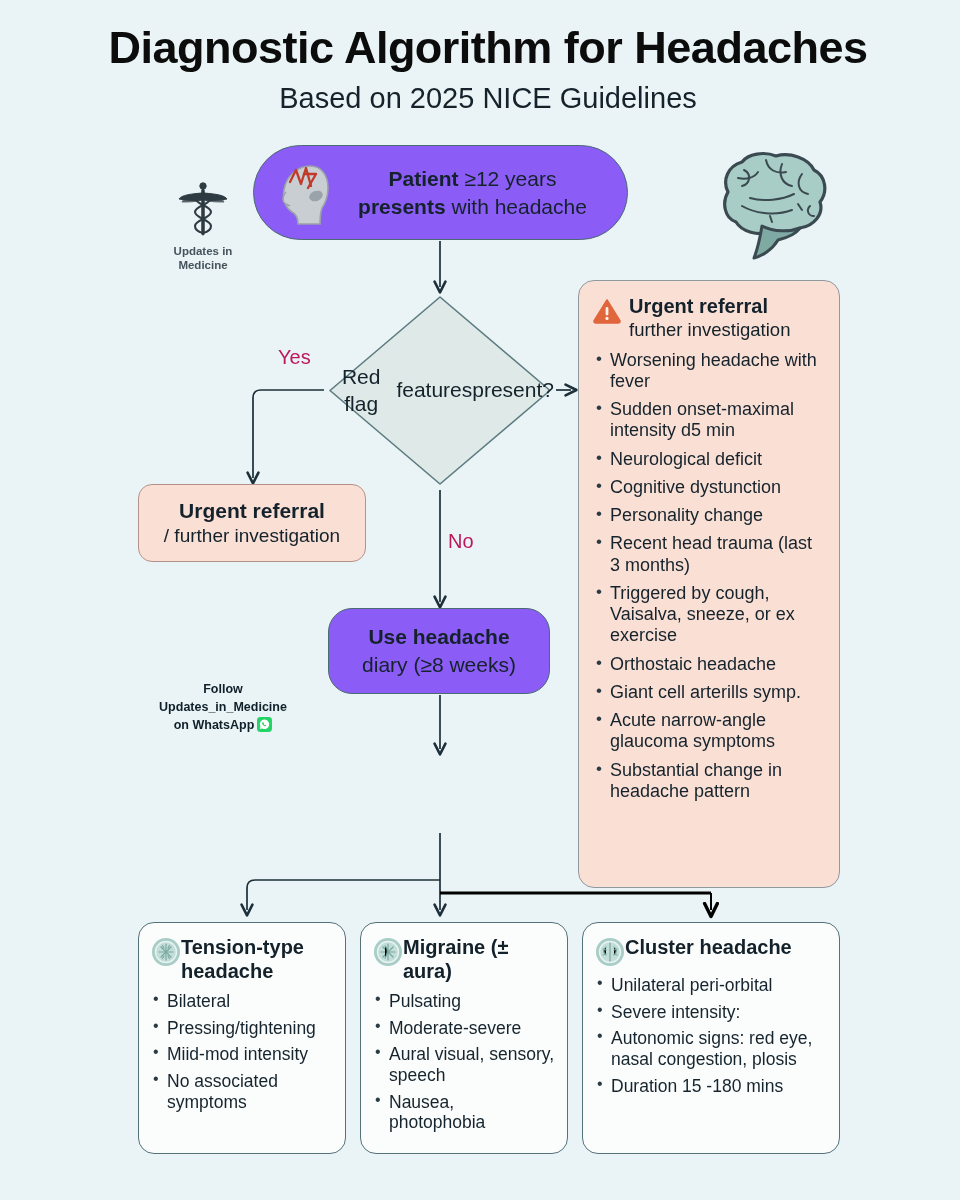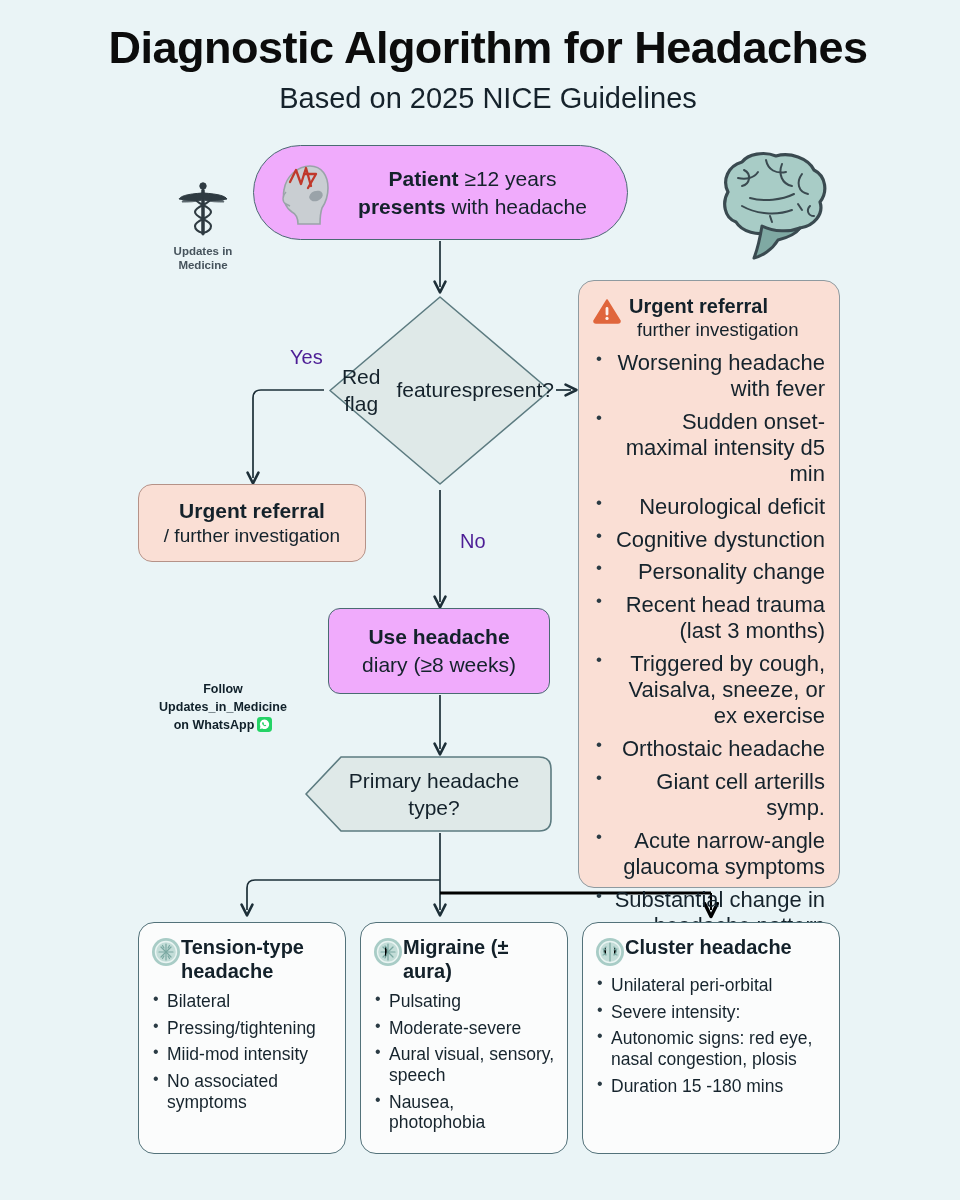--- a/index.html
+++ b/index.html
@@ -25,21 +25,21 @@
   }
 
   
   .logo-block{position:absolute;left:140px;top:180px;width:110px;text-align:center;}
   .logo-cap{font-size:11.5px;line-height:1.25;font-weight:600;color:#46535c;margin-top:2px;}
   .brain-ill{position:absolute;left:690px;top:140px;width:140px;height:130px;}
 
   
   .node{
     position:absolute;box-sizing:border-box;
-    background:#f0abfc;border:1.6px solid #4a6b72;
+    background:#8b5cf6;border:1.6px solid #4a6b72;
     display:flex;align-items:center;justify-content:center;
     text-align:center;color:#14222b;
   }
   .start-node{
     left:245px;top:145px;width:375px;height:95px;border-radius:48px;
     padding-left:78px;padding-right:14px;font-size:21px;line-height:1.3;
   }
   .head-ico{position:absolute;left:268px;top:162px;width:62px;height:64px;}
 
   .diamond-wrap{position:absolute;left:318px;top:293px;width:228px;height:195px;}
@@ -51,21 +51,21 @@
 
   .pink-node{
     left:130px;top:484px;width:228px;height:78px;border-radius:14px;
     background:#fadfd5;border:1.4px solid #b59288;
     flex-direction:column;padding:0 10px;font-size:20px;line-height:1.3;
   }
   .pink-node .l1{font-weight:bold;font-size:21px;}
   .pink-node .l2{font-size:19px;}
 
   .diary-node{
-    left:320px;top:608px;width:222px;height:86px;border-radius:12px;
+    left:320px;top:608px;width:222px;height:86px;border-radius:24px;
     flex-direction:column;font-size:21px;line-height:1.32;
   }
   .diary-node .l1{font-weight:bold;}
   .diary-node .l2{font-weight:normal;}
 
   .hex-wrap{position:absolute;left:295px;top:755px;width:250px;height:78px;}
   .hex-label{
     position:absolute;left:0;top:0;width:250px;height:78px;
     display:flex;align-items:center;justify-content:center;flex-direction:column;
     font-size:21px;line-height:1.3;color:#14222b;text-align:center;padding-left:12px;
@@ -75,25 +75,25 @@
   
   .redflag{
     position:absolute;left:570px;top:280px;width:262px;height:608px;
     box-sizing:border-box;border-radius:16px;
     background:#fadfd5;border:1.4px solid #8e9aa0;
     padding:14px 14px 10px 14px;
   }
   .rf-head{display:flex;align-items:flex-start;gap:8px;margin-bottom:9px;}
   .rf-head-txt{display:flex;flex-direction:column;}
   .rf-h1{font-size:20px;font-weight:bold;line-height:1.18;color:#13212a;}
-  .rf-h2{font-size:18.5px;font-weight:normal;line-height:1.2;color:#13212a;margin-left:8px;}
+  .rf-h2{font-size:18.5px;font-weight:normal;line-height:1.2;color:#13212a;}
   .rf-list{list-style:none;margin:0;padding:0;}
   .rf-list li{
     position:relative;padding-left:17px;margin-bottom:7px;
-    font-size:22px;line-height:1.18;color:#15232c;text-align:right;
+    font-size:18px;line-height:1.18;color:#15232c;
   }
   .rf-list li:before{
     content:"•";position:absolute;left:3px;top:-1px;font-size:17px;color:#2a3b44;
   }
 
   
   .card{
     position:absolute;box-sizing:border-box;top:922px;height:232px;
     background:#fbfcfc;border:1.5px solid #53727a;border-radius:16px;
     padding:12px 12px 10px 12px;
@@ -113,21 +113,21 @@
   }
 
   
   .follow{
     position:absolute;left:130px;top:680px;width:170px;text-align:center;
     font-size:12.5px;font-weight:bold;line-height:1.45;color:#10202a;
   }
   .wa{display:inline-block;vertical-align:-3px;margin-left:3px;}
 
   
-  .elabel{position:absolute;font-size:20px;color:#4c1d95;margin-left:12px;}
+  .elabel{position:absolute;font-size:20px;color:#be185d;}
   #lbl-yes{left:270px;top:346px;}
   #lbl-no{left:440px;top:530px;}
 
   svg.lines{position:absolute;left:0;top:0;width:960px;height:1200px;pointer-events:none;}
 </style>
 </head>
 <body>
 
 <div id="stage">
 
@@ -255,29 +255,20 @@
     <div>Updates_in_Medicine</div>
     <div>
       <span>on WhatsApp</span><span class="wa"><svg width="15" height="15" viewBox="0 0 15 15">
             <rect width="15" height="15" rx="3.4" fill="#25d366"></rect>
             <path d="M7.5,2.6 A4.7,4.7 0 0 0 3.4,9.7 L2.8,12 L5.2,11.4 A4.7,4.7 0 1 0 7.5,2.6 Z" fill="#fff"></path>
             <path d="M5.8,5.2 C5.6,5.2 5.4,5.3 5.3,5.5 C5.1,5.8 5,6.2 5.2,6.7 C5.5,7.6 6.3,8.5 7.3,9 C7.9,9.3 8.4,9.3 8.7,9.1 C8.9,9 9.1,8.8 9.2,8.6 L9.2,8.2 L8.4,7.8 L8,8.2 C7.4,8 6.9,7.5 6.6,6.9 L7,6.5 L6.6,5.6 C6.4,5.3 6.1,5.2 5.8,5.2 Z" fill="#25d366"></path>
           </svg></span>
     </div>
   </div>
 
-  <div class="hex-wrap">
-    <svg width="250" height="78" viewBox="0 0 250 78">
-      <path d="M38,2 L236,2 Q248,2 248,14 L248,64 Q248,76 236,76 L38,76 L3,39 Z" fill="#dfe9e8" stroke="#5c7b80" stroke-width="1.6" stroke-linejoin="round"></path>
-    </svg>
-    <div class="hex-label">
-      <div>Primary headache</div>
-      <div>type?</div>
-    </div>
-  </div>
 
   <div class="redflag">
     <div class="rf-head">
       <svg width="28" height="26" viewBox="0 0 28 26" style="flex:none;margin-top:3px;">
         <path d="M14,2 L27,23 Q27,25 25,25 L3,25 Q1,25 1,23 Z" fill="#e0663c" stroke="#e0663c" stroke-width="1.6" stroke-linejoin="round"></path>
         <rect x="12.6" y="9" width="2.8" height="8.4" rx="1.4" fill="#fdf0ea"></rect>
         <circle cx="14" cy="20.4" r="1.6" fill="#fdf0ea"></circle>
       </svg>
       <div class="rf-head-txt">
         <div class="rf-h1">Urgent referral</div>

